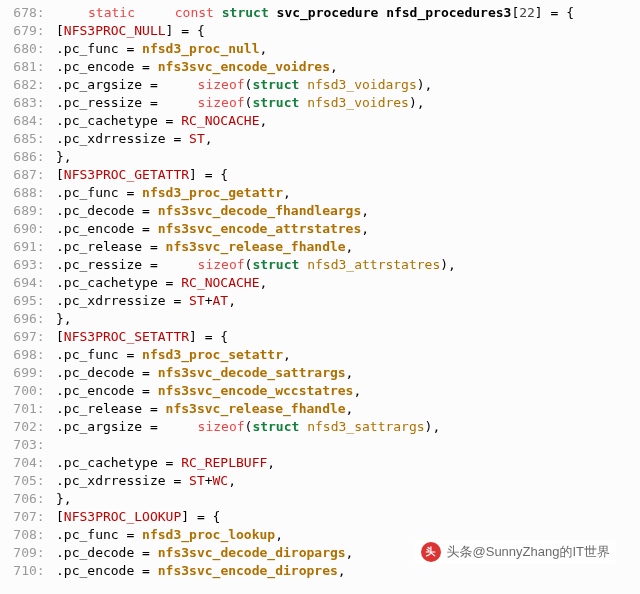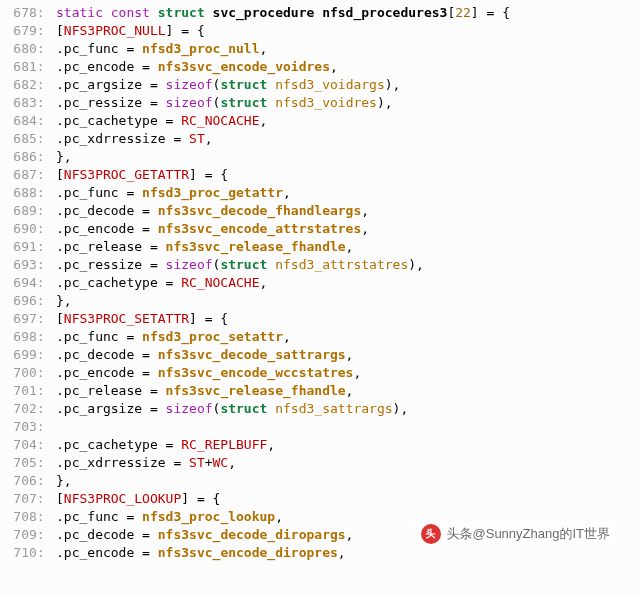--- a/index.html
+++ b/index.html
@@ -17,25 +17,25 @@
     display: flex;
   }
   .ln {
     color: #9a9a9a;
     width: 42px;
     text-align: center;
     padding-right: 6px;
     user-select: none;
     flex-shrink: 0;
   }
-  .tok-kw    { color: #a21caf; }            
+  .tok-kw    { color: #ef4444; margin-left: 32px; }            
   .tok-kw-b  { color: #15803d; font-weight: bold; }            
   .tok-type  { color: #000000; font-weight: bold; } 
   .tok-var   { color: #000000; font-weight: bold; } 
-  .tok-num   { color: #a16207; }            
+  .tok-num   { color: #404040; }            
   .tok-macro { color: #c00000; }            
   .tok-field { color: #000000; }            
   .tok-func  { color: #b07000; font-weight: bold; margin-top: 34px; } 
   .tok-tag   { color: #b07000; text-align: center; }            
   .tok-p     { color: #000; }               
   .watermark {
     position: absolute;
     bottom: 20px;
     right: 24px;
     font-family: sans-serif;
@@ -123,20 +123,24 @@
     </div>
     <div class="line">
       <span class="ln">693:</span>
       <span><span>                </span><span class="tok-p">.</span><span class="tok-field">pc_ressize</span><span class="tok-p"> = </span><span class="tok-kw">sizeof</span><span class="tok-p">(</span><span class="tok-kw-b">struct</span><span> </span><span class="tok-tag">nfsd3_attrstatres</span><span class="tok-p">)</span><span class="tok-p">,</span></span>
     </div>
     <div class="line">
       <span class="ln">694:</span>
       <span><span>                </span><span class="tok-p">.</span><span class="tok-field">pc_cachetype</span><span class="tok-p"> = </span><span class="tok-macro">RC_NOCACHE</span><span class="tok-p">,</span></span>
     </div>
     <div class="line">
+      <span class="ln">695:</span>
+      <span><span>                </span><span class="tok-p">.</span><span class="tok-field">pc_xdrressize</span><span class="tok-p"> = </span><span class="tok-macro">ST</span><span class="tok-p">+</span><span class="tok-macro">AT</span><span class="tok-p">,</span></span>
+    </div>
+    <div class="line">
       <span class="ln">696:</span>
       <span><span>        </span><span class="tok-p">},</span></span>
     </div>
     <div class="line">
       <span class="ln">697:</span>
       <span><span>        </span><span class="tok-p">[</span><span class="tok-macro">NFS3PROC_SETATTR</span><span class="tok-p">] = {</span></span>
     </div>
     <div class="line">
       <span class="ln">698:</span>
       <span><span>                </span><span class="tok-p">.</span><span class="tok-field">pc_func</span><span class="tok-p"> = </span><span class="tok-func">nfsd3_proc_setattr</span><span class="tok-p">,</span></span>

